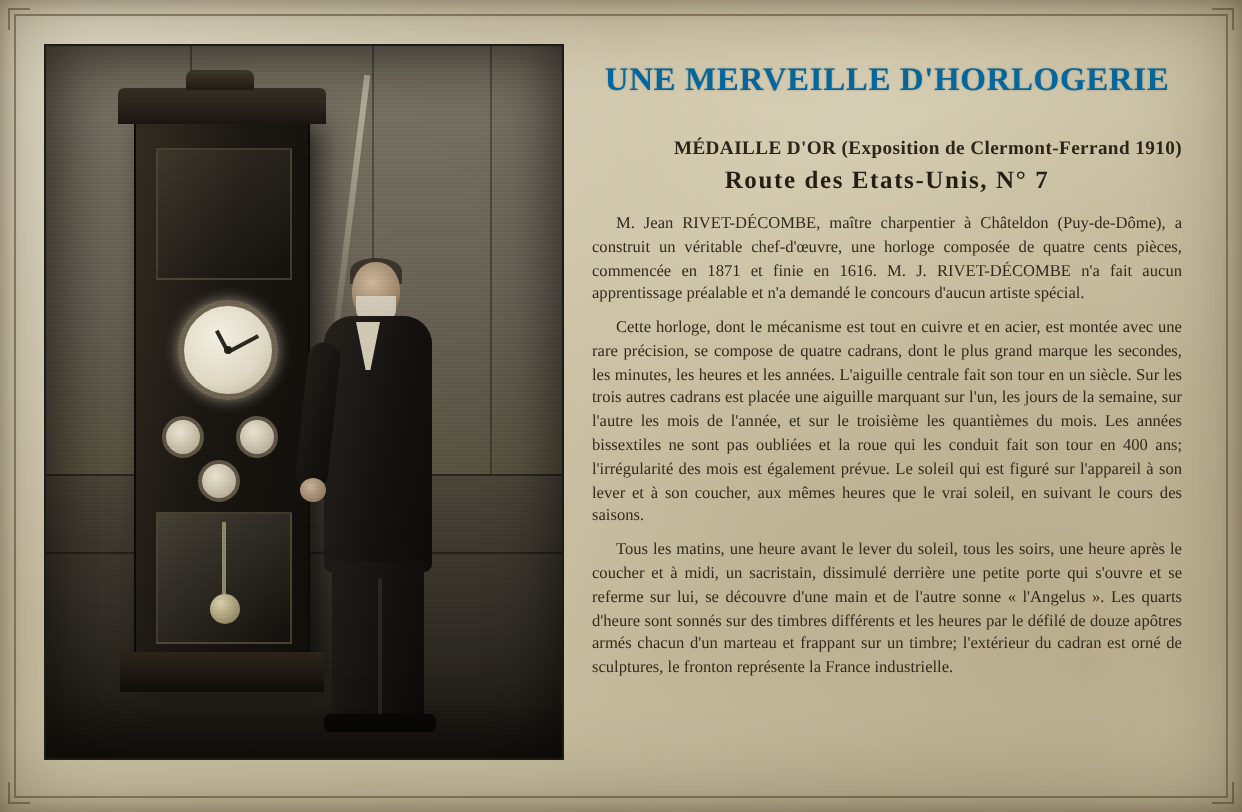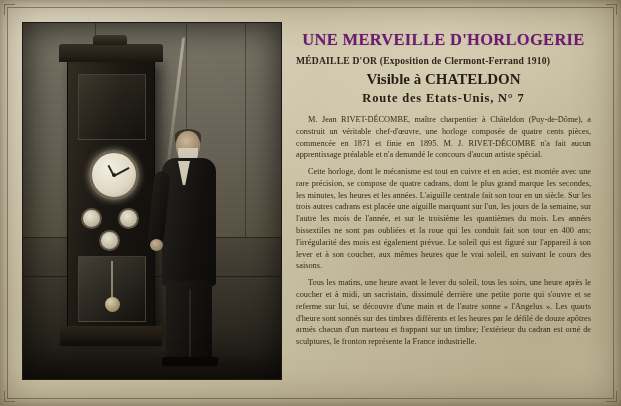--- a/index.html
+++ b/index.html
@@ -354,29 +354,29 @@
     padding: 14px 10px 10px 6px;
     color: #2f281b;
     min-width: 0;
   }
 
   .headline {
     text-align: center;
     font-weight: bold;
     font-size: 16.5px;
     letter-spacing: 0.3px;
-    color: #701a75;
+    color: #0369a1;
     text-shadow: 0 0 1px rgba(60,48,25,0.35);
   }
   .medal {
-    text-align: left;
+    text-align: right;
     font-size: 9.6px;
     font-weight: bold;
     letter-spacing: 0.2px;
-    margin-top: 5px;
+    margin-top: 19px;
     color: #2c2519;
   }
   .visible-line {
     text-align: center;
     font-size: 15px;
     font-weight: bold;
     margin-top: 5px;
     color: #241f15;
   }
   .route-line {
@@ -474,25 +474,24 @@
         </div>
 
         <div class="photo-grain"></div>
         <div class="photo-vignette"></div>
       </div>
     </div>
 
     <div class="text-col">
       <div class="headline">UNE MERVEILLE D'HORLOGERIE</div>
       <div class="medal">MÉDAILLE D'OR (Exposition de Clermont-Ferrand 1910)</div>
-      <div class="visible-line">Visible à CHATELDON</div>
       <div class="route-line">Route des Etats-Unis, N° 7</div>
 
       <div class="body-text">
-        <p>M. Jean RIVET-DÉCOMBE, maître charpentier à Châteldon (Puy-de-Dôme), a construit un véritable chef-d'œuvre, une horloge composée de quatre cents pièces, commencée en 1871 et finie en 1895. M. J. RIVET-DÉCOMBE n'a fait aucun apprentissage préalable et n'a demandé le concours d'aucun artiste spécial.</p>
+        <p>M. Jean RIVET-DÉCOMBE, maître charpentier à Châteldon (Puy-de-Dôme), a construit un véritable chef-d'œuvre, une horloge composée de quatre cents pièces, commencée en 1871 et finie en 1616. M. J. RIVET-DÉCOMBE n'a fait aucun apprentissage préalable et n'a demandé le concours d'aucun artiste spécial.</p>
         <p>Cette horloge, dont le mécanisme est tout en cuivre et en acier, est montée avec une rare précision, se compose de quatre cadrans, dont le plus grand marque les secondes, les minutes, les heures et les années. L'aiguille centrale fait son tour en un siècle. Sur les trois autres cadrans est placée une aiguille marquant sur l'un, les jours de la semaine, sur l'autre les mois de l'année, et sur le troisième les quantièmes du mois. Les années bissextiles ne sont pas oubliées et la roue qui les conduit fait son tour en 400 ans; l'irrégularité des mois est également prévue. Le soleil qui est figuré sur l'appareil à son lever et à son coucher, aux mêmes heures que le vrai soleil, en suivant le cours des saisons.</p>
         <p>Tous les matins, une heure avant le lever du soleil, tous les soirs, une heure après le coucher et à midi, un sacristain, dissimulé derrière une petite porte qui s'ouvre et se referme sur lui, se découvre d'une main et de l'autre sonne « l'Angelus ». Les quarts d'heure sont sonnés sur des timbres différents et les heures par le défilé de douze apôtres armés chacun d'un marteau et frappant sur un timbre; l'extérieur du cadran est orné de sculptures, le fronton représente la France industrielle.</p>
       </div>
     </div>
 
   </div>
   <div class="vignette"></div>
 </div>
 
 </body></html>

